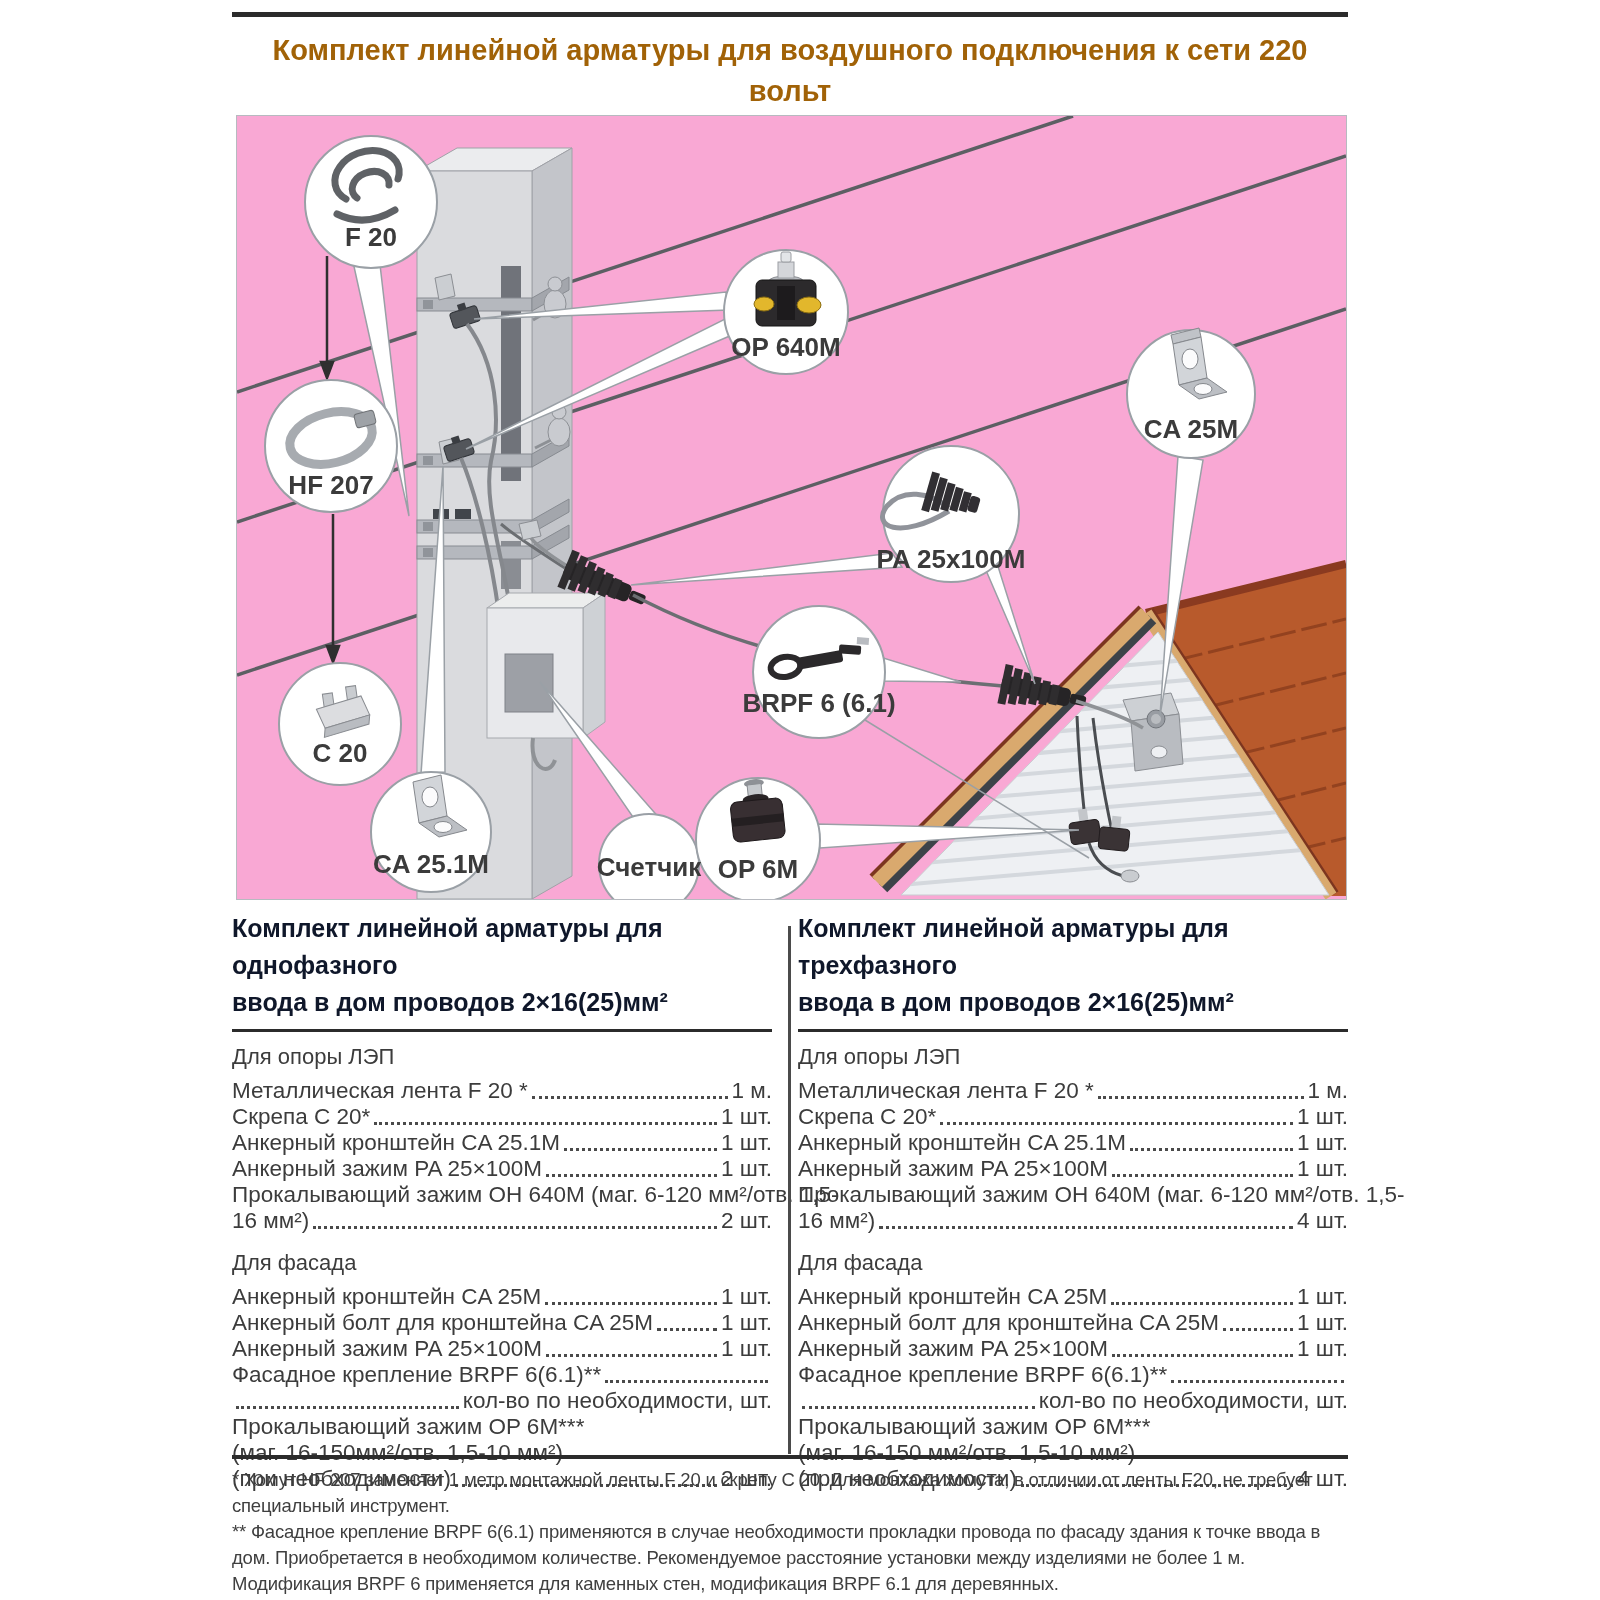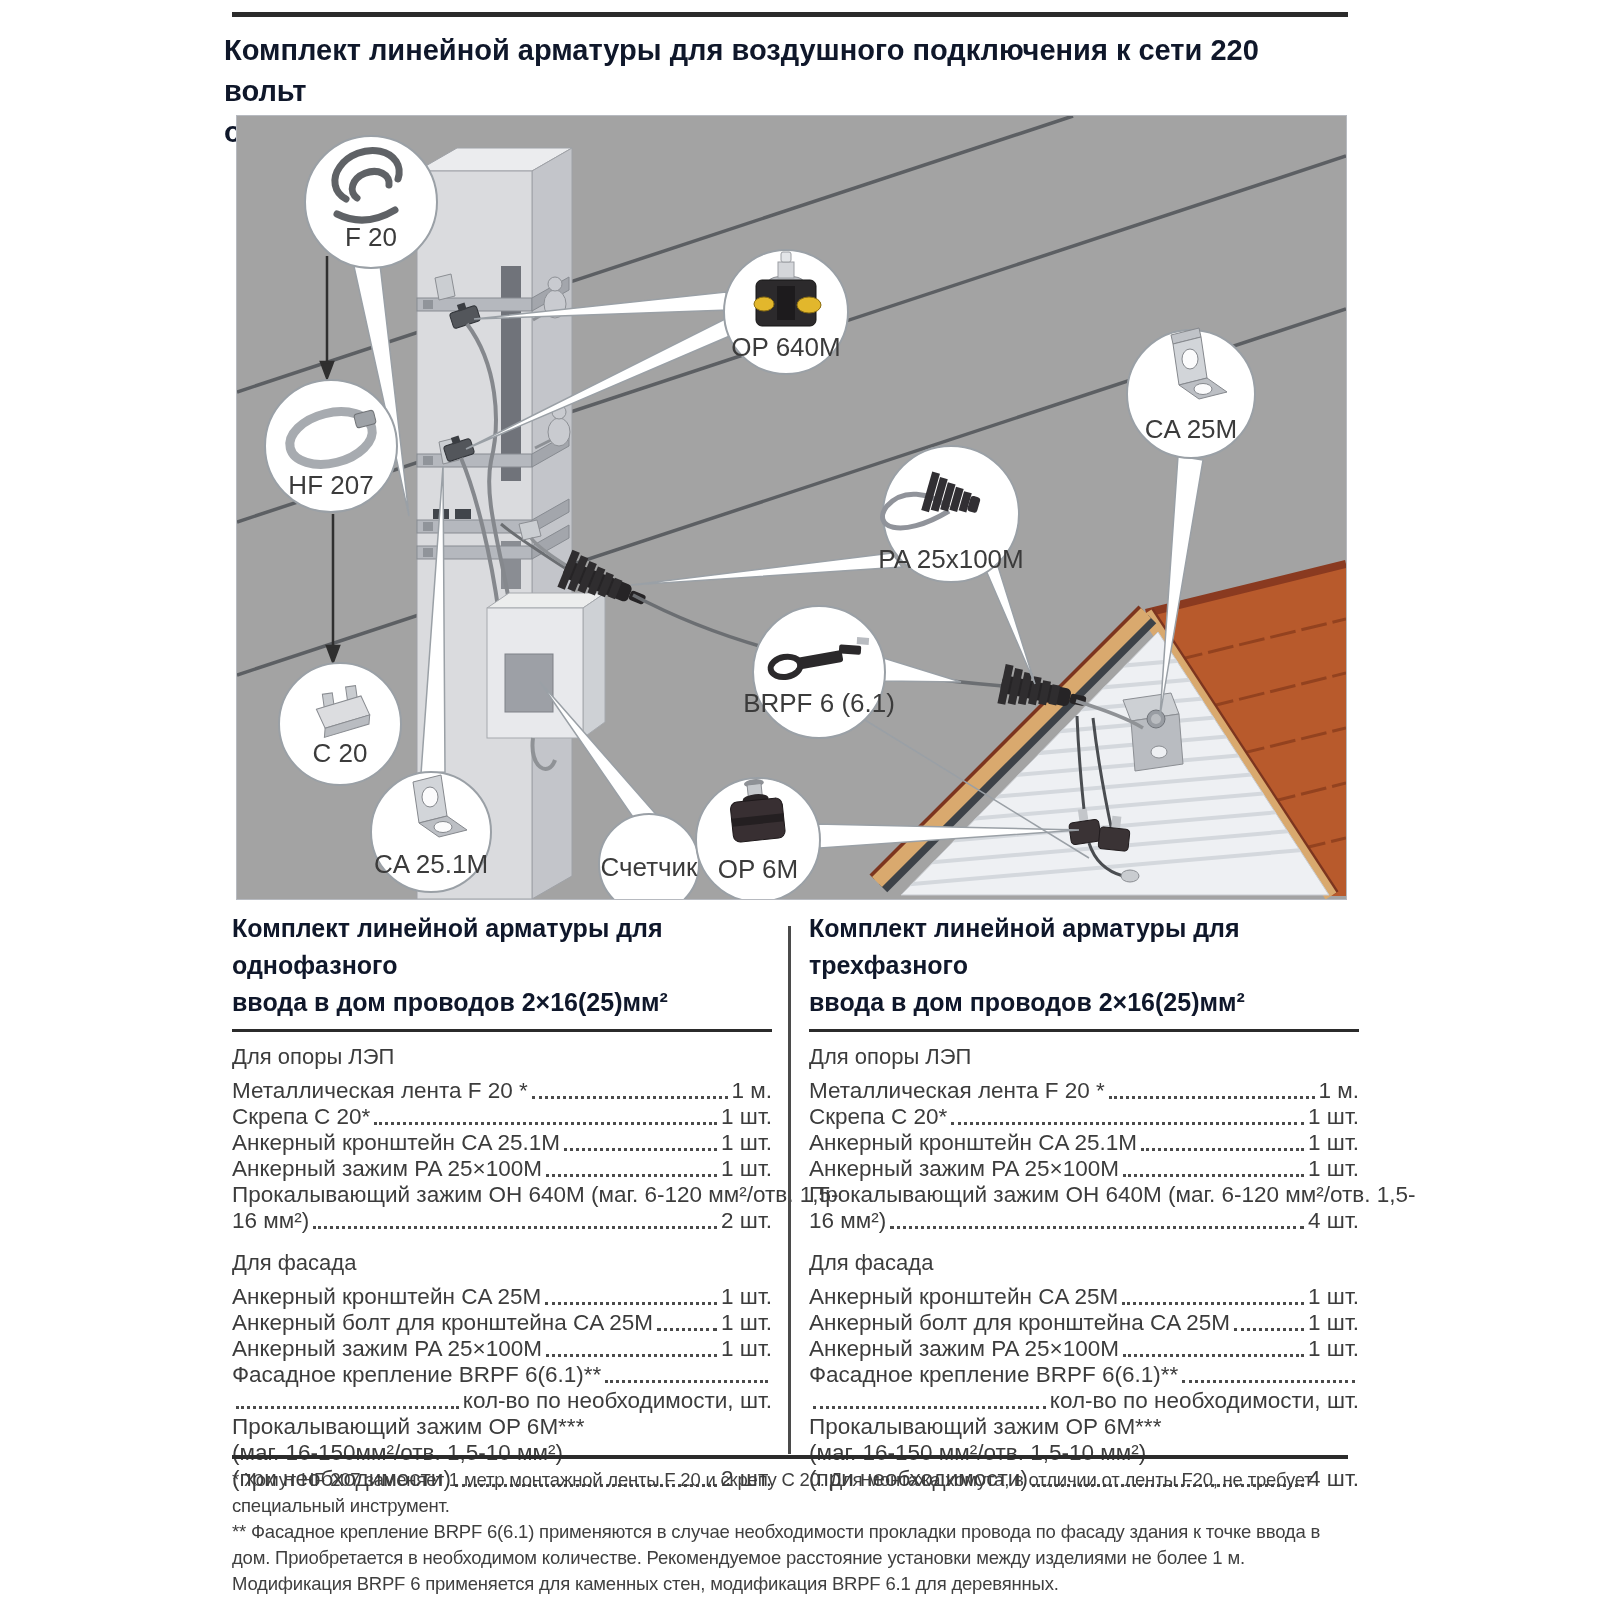--- a/index.html
+++ b/index.html
@@ -1,25 +1,25 @@
 <!DOCTYPE html>
 <html><head>
 <meta charset="utf-8">
 <style>
   html,body{margin:0;padding:0;background:#ffffff;}
   body{width:1600px;height:1600px;position:relative;font-family:"Liberation Sans",sans-serif;color:#3c3c3c;overflow:hidden;}
   .toprule{position:absolute;left:232px;top:12px;width:1116px;height:5px;background:#2b2b2b;}
-  .title{position:absolute;left:224px;top:30px;width:1116px;font-size:29px;font-weight:bold;line-height:41px;color:#0f172a;margin:0;}
-  .diagram{position:absolute;left:236px;top:115px;width:1111px;height:785px;border:1px solid #b7bac0;box-sizing:border-box;background:#a3a3a3;}
+  .title{position:absolute;left:232px;top:30px;width:1116px;font-size:29px;font-weight:bold;line-height:41px;color:#a16207;margin:0;text-align:center;}
+  .diagram{position:absolute;left:236px;top:115px;width:1111px;height:785px;border:1px solid #b7bac0;box-sizing:border-box;background:#f9a8d4;font-weight:bold;}
   .diagram svg{display:block;width:100%;height:100%;}
   svg text{font-family:"Liberation Sans",sans-serif;font-size:26px;fill:#3b3b3b;}
   .cols{position:absolute;left:232px;top:910px;width:1116px;height:548px;}
   .col{position:absolute;top:0;}
   .col.c0{left:0;width:540px;}
-  .col.c1{left:566px;width:550px;margin-left:11px;}
+  .col.c1{left:566px;width:550px;}
   .colsep{position:absolute;left:556px;top:16px;width:3px;height:528px;background:#4b4b4b;}
   .coltitle{font-size:25px;font-weight:bold;line-height:37px;color:#0f172a;}
   .colrule{height:3px;background:#2b2b2b;margin:8px 0 10px 0;}
   .sechead{font-size:22px;line-height:30px;margin:0 0 6px 0;text-underline-offset:5px;}
   .row{display:flex;align-items:flex-end;font-size:22.5px;line-height:26px;text-align:center;}
   .row .lbl{white-space:nowrap;}
   .row .dots{flex:1;border-bottom:3px dotted #4a4a4a;margin:0 4px 5px 4px;min-width:0;}
   .row .dots.hidden{visibility:hidden;}
   .row .qty{white-space:nowrap;}
   .gap{height:14px;}

